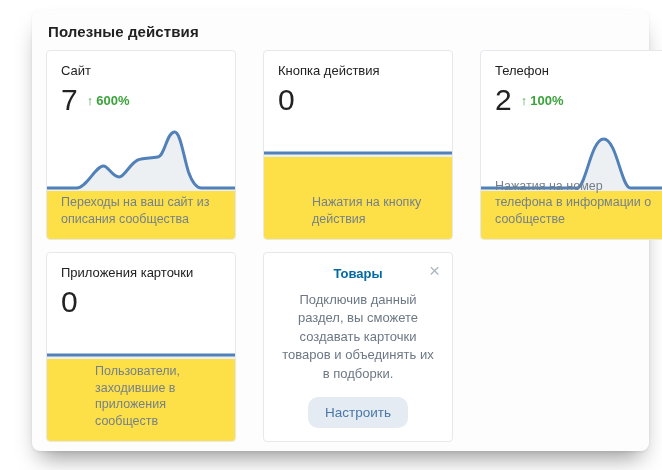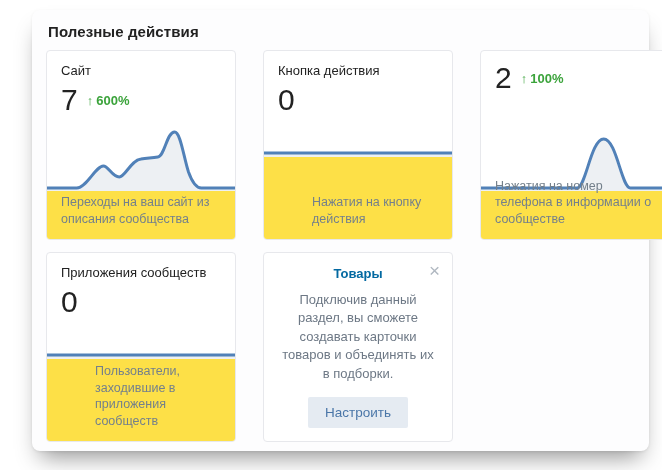--- a/index.html
+++ b/index.html
@@ -44,21 +44,21 @@
   .card--promo { align-items:center; justify-content:center; text-align:center;
     padding:14px; }
   .promo-close { position:absolute; top:8px; right:12px; font-size:19px;
     line-height:1; color:#b0b8c1; cursor:pointer; }
   .promo-title { font-size:13px; font-weight:bold; color:#0369a1; margin-bottom:10px; }
   .promo-body { font-size:13px; line-height:1.42; color:#6d7885; max-width:172px;
     margin-bottom:14px; }
   .promo-button {
     display:inline-block; border:none; cursor:pointer;
     background:#e5ebf2; color:#4a76a8; font-family:inherit;
-    font-size:13.5px; font-weight:500; padding:8px 17px; border-radius:2px;
+    font-size:13.5px; font-weight:500; padding:8px 17px; border-radius:10px;
   }
 </style>
 </head>
 <body>
 
 <div class="panel">
   <div class="panel-title">Полезные действия</div>
 
   <div class="cards">
 
@@ -97,20 +97,21 @@
           <path class="spark-line" d="M0 4 H190"></path>
         </svg>
       </div>
       <div class="card-foot">
         <div class="caption">Нажатия на кнопку действия</div>
       </div>
     </div>
 
     <div class="card card--chart">
       <div class="card-head">
+        <div class="card-title">Телефон</div>
         <div class="value-row">
           <span class="card-value">2</span>
           <span class="card-delta">
             <span>↑</span>
             <span>100%</span>
           </span>
         </div>
       </div>
       <div class="card-chart">
         <svg class="spark spark--tall" viewBox="0 0 190 62" preserveAspectRatio="none">
@@ -118,21 +119,21 @@
           <path class="spark-line" d="M0 59 H97 C106 59 111 10 124 10 C137 10 142 59 151 59 H190"></path>
         </svg>
       </div>
       <div class="card-foot">
         <div class="caption">Нажатия на номер телефона в информации о сообществе</div>
       </div>
     </div>
 
     <div class="card card--flat">
       <div class="card-head">
-        <div class="card-title">Приложения сообществ</div>
+        <div class="card-title">Приложения карточки</div>
         <div class="value-row">
           <span class="card-value">0</span>
         </div>
       </div>
       <div class="card-chart">
         <svg class="spark spark--flat" viewBox="0 0 190 8" preserveAspectRatio="none">
           <path class="spark-fill" d="M0 4 H190 V8 H0 Z"></path>
           <path class="spark-line" d="M0 4 H190"></path>
         </svg>
       </div>

